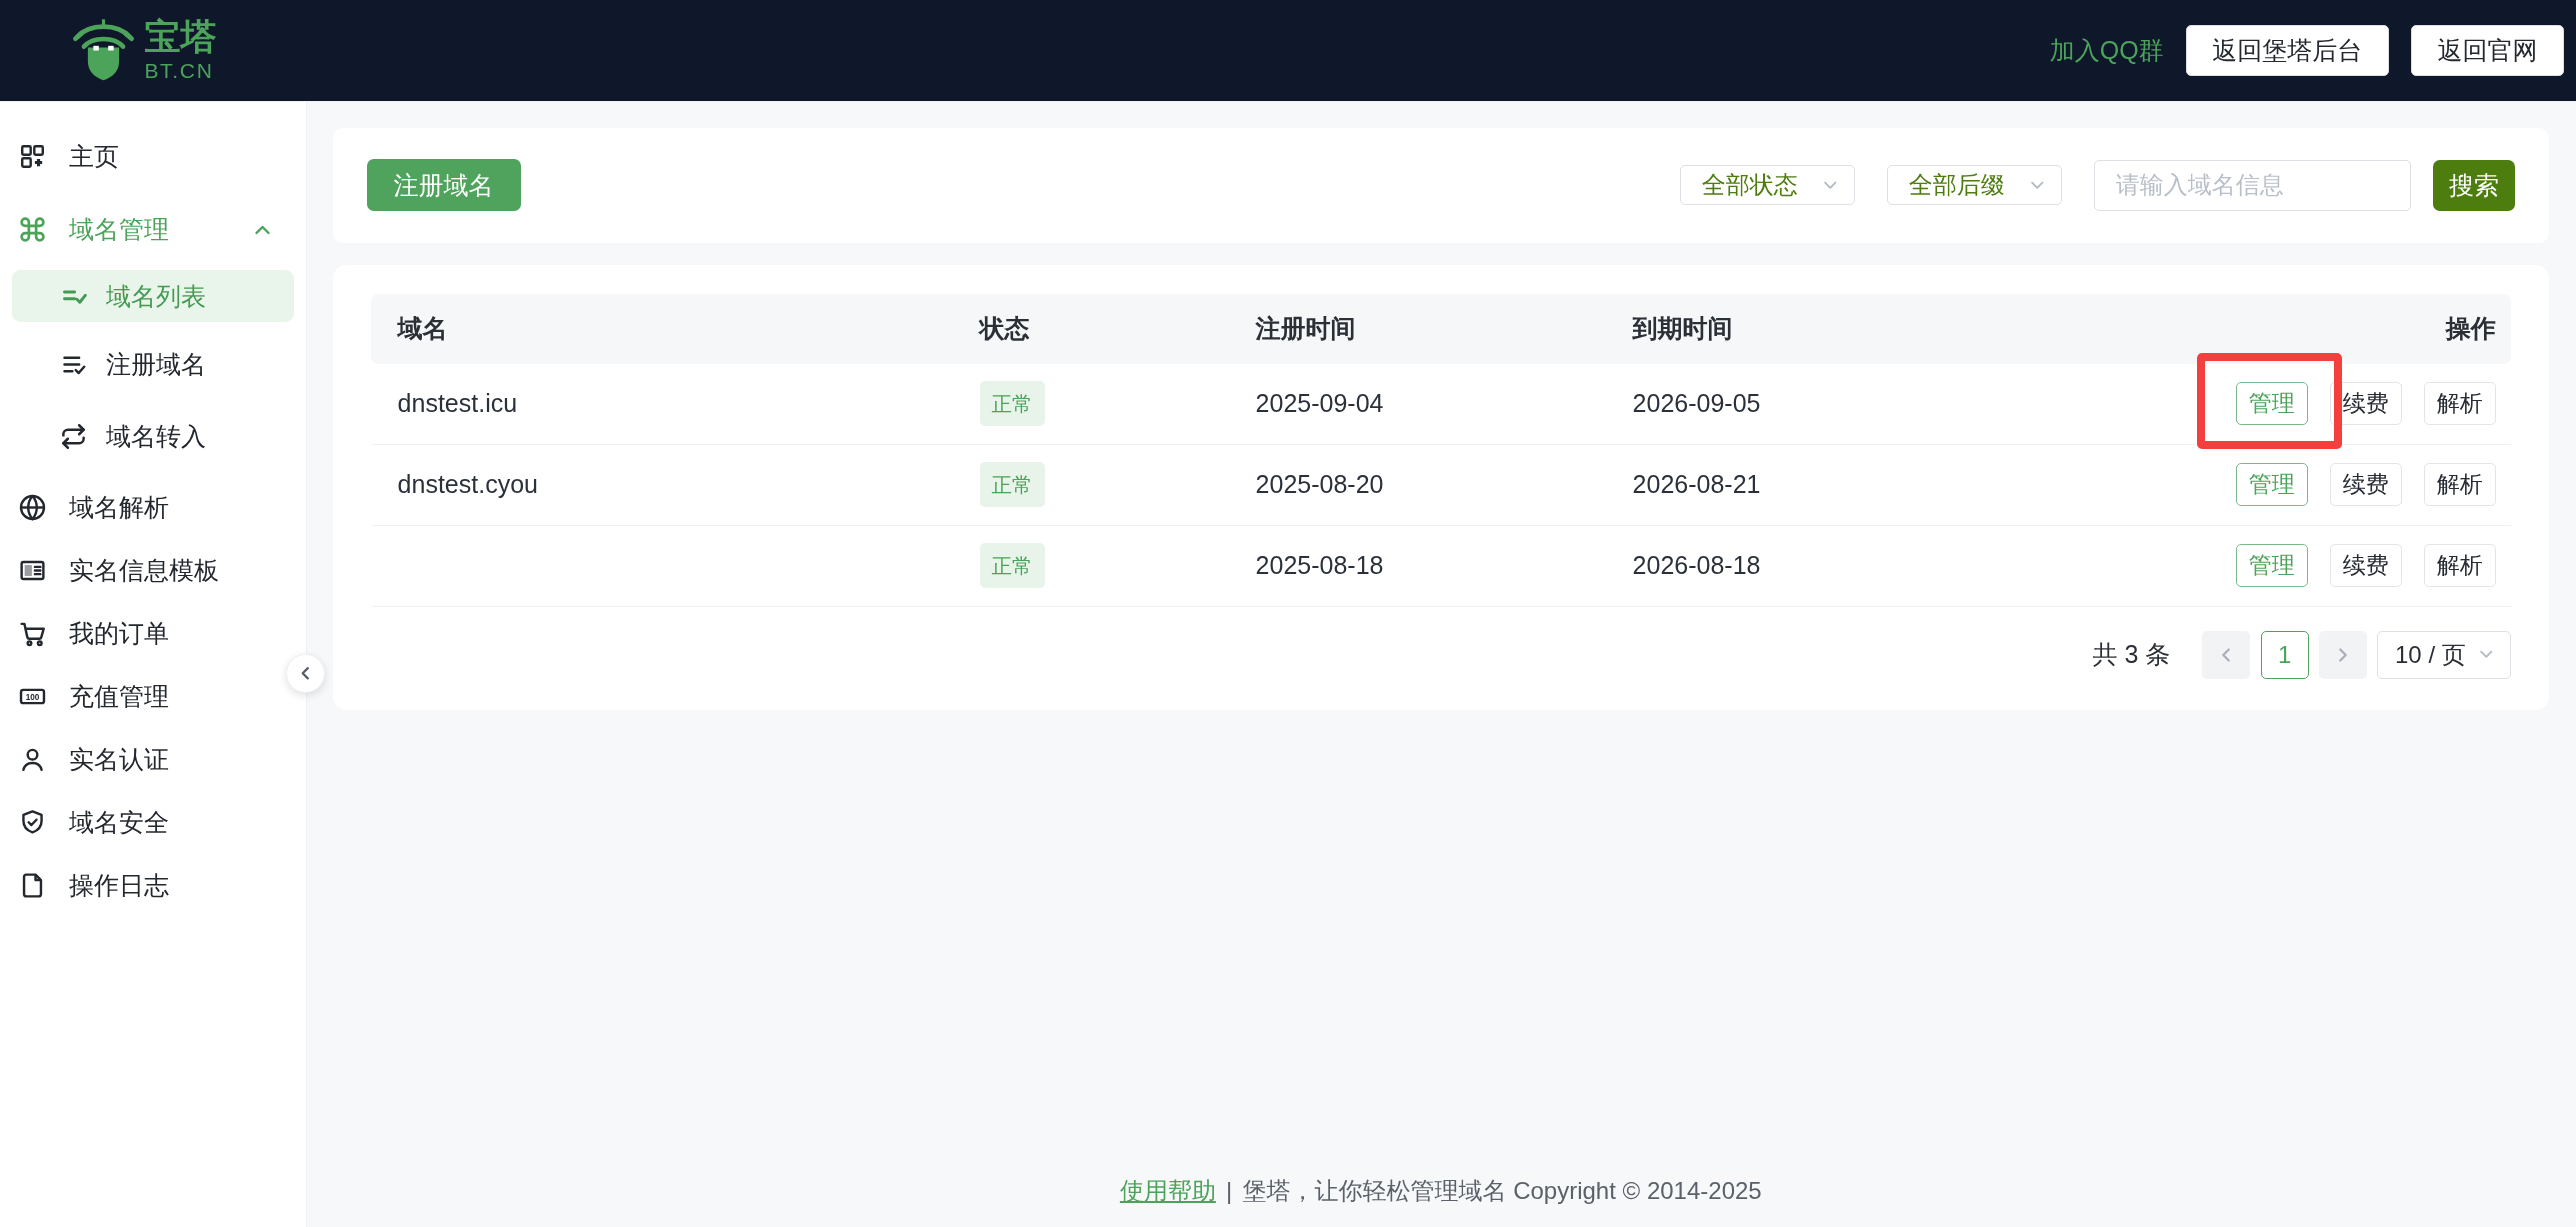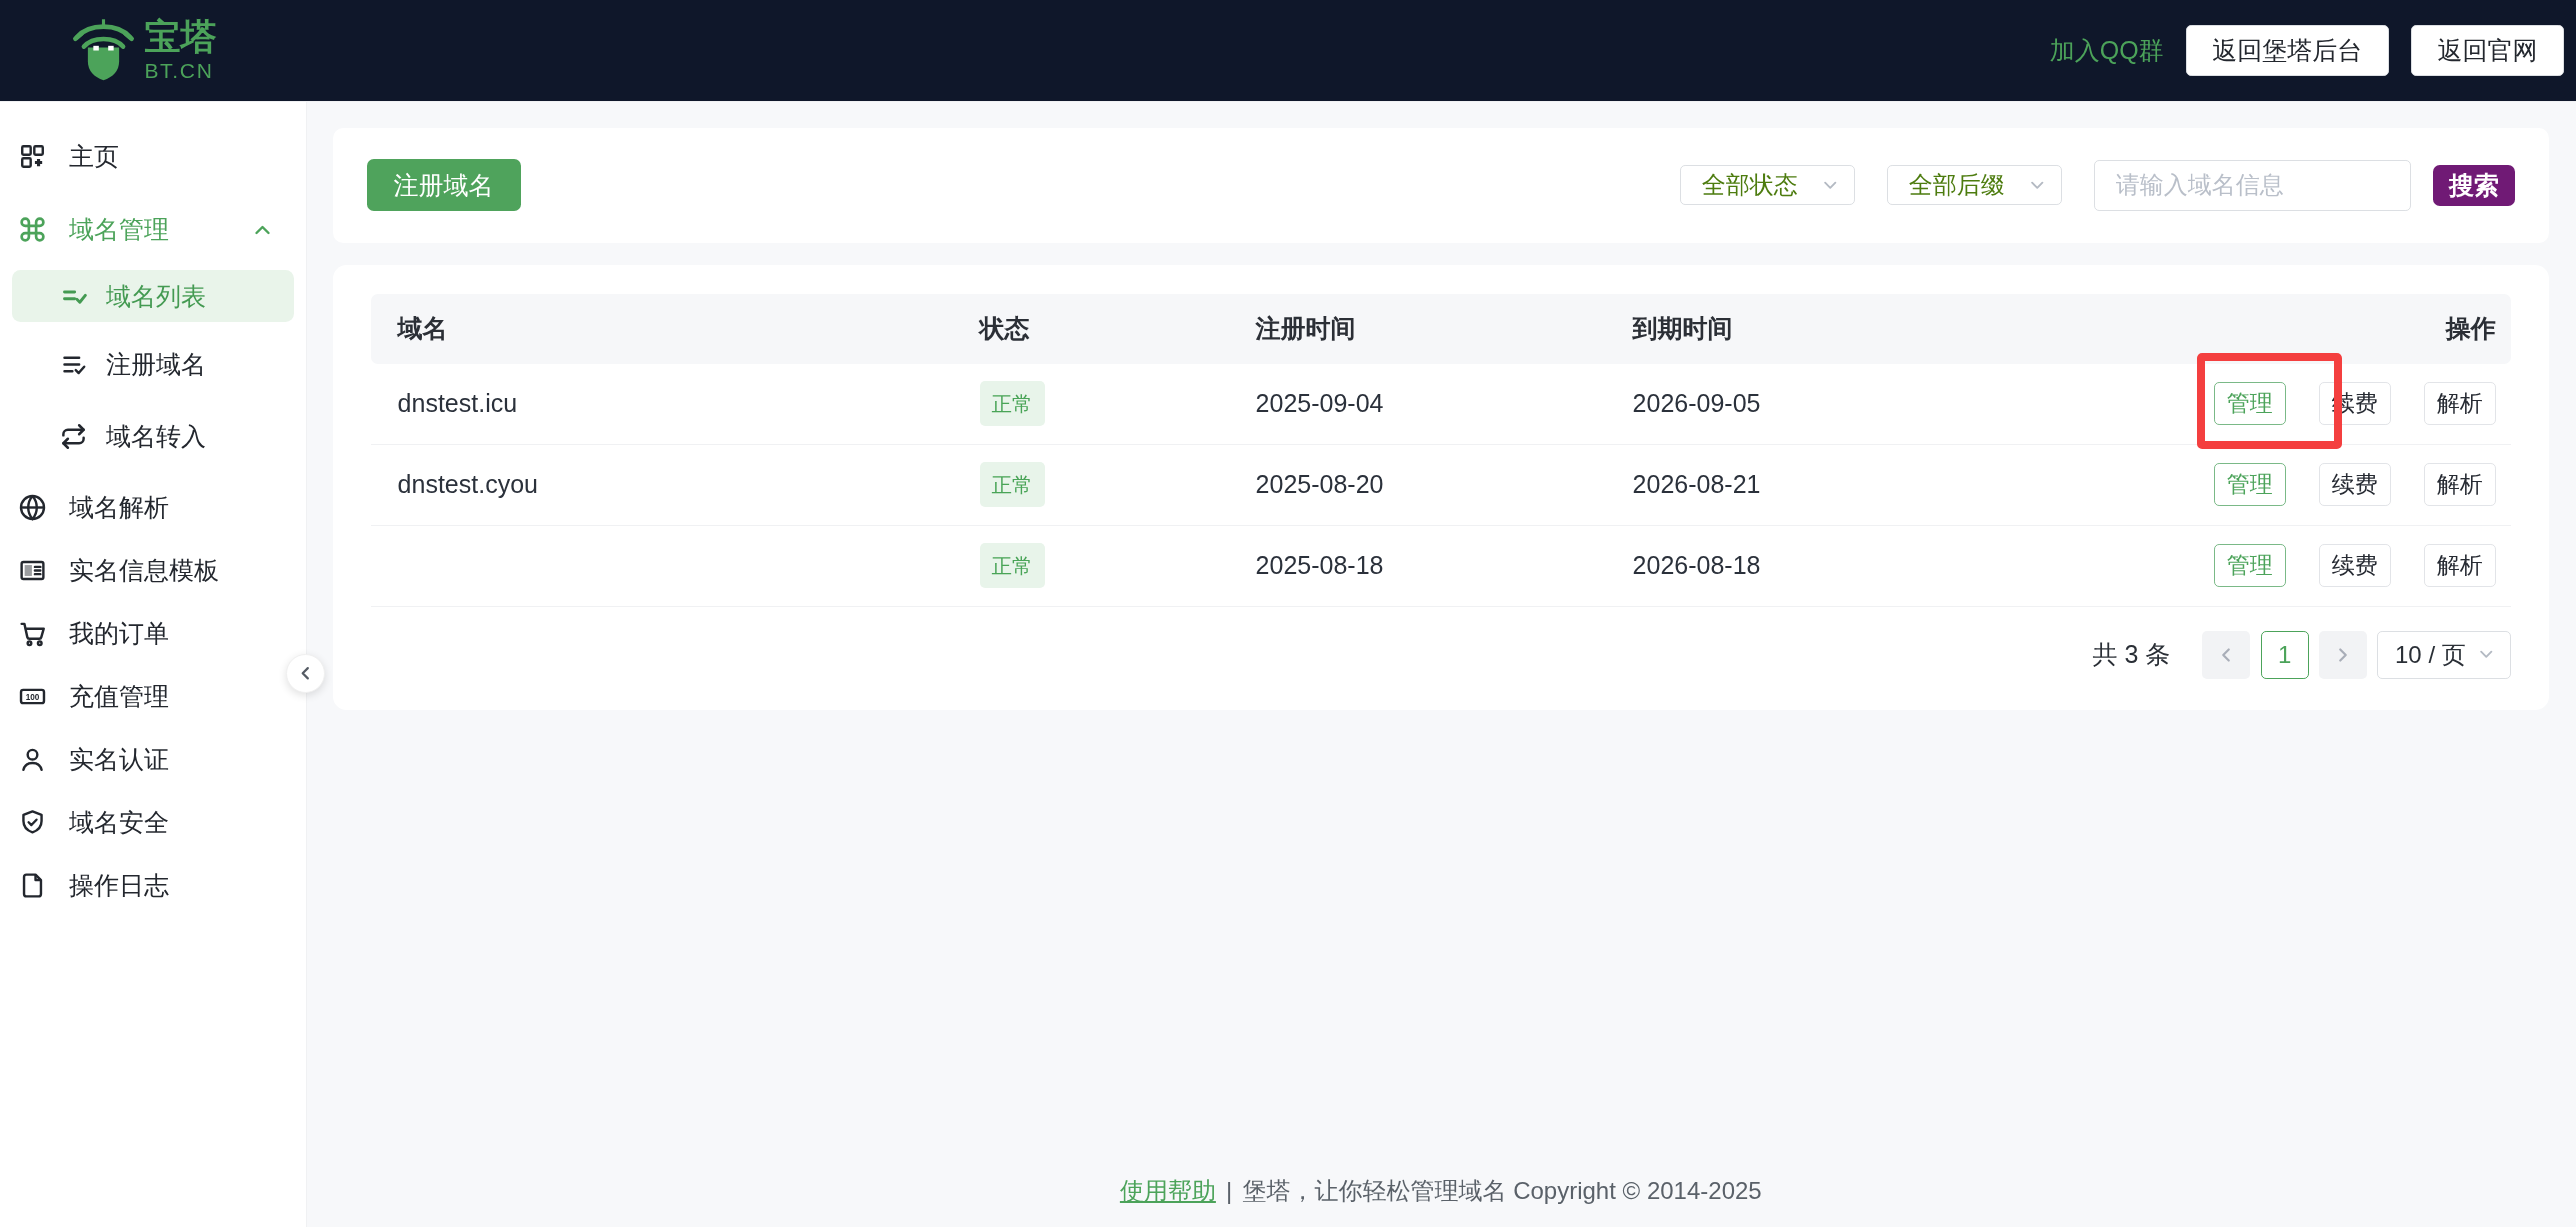--- a/index.html
+++ b/index.html
@@ -61,35 +61,35 @@
                  height:52px; padding:0 27px; font-size:25px; cursor:pointer;
                  display:inline-flex; align-items:center; }
   .filters { display:flex; align-items:center; gap:32px; }
   .select { width:175px; height:40px; border:0.9px solid #dcdfe3; border-radius:5.1px; background:#fff;
             display:flex; align-items:center; justify-content:space-between;
             padding:0 13.6px 0 20.5px; font-size:24px; color:#4d7c0f; cursor:pointer; }
   .search-input { width:317px; height:51px; border:0.9px solid #dcdfe3; border-radius:5.1px;
                   padding:0 20.5px; font-size:24px; color:#23272e; background:#fff; outline:none;
                   font-family:Liberation Sans, sans-serif; }
   .search-input::placeholder { color:#b9bfc9; }
-  .btn-search { width:82px; height:41px; background:#701a75; color:#fff; border:none;
-                border-radius:6.8px; font-size:25px; cursor:pointer; margin-left:-10.2px;font-weight:bold; }
+  .btn-search { width:82px; height:51px; background:#4d7c0f; color:#fff; border:none;
+                border-radius:6.8px; font-size:25px; cursor:pointer; margin-left:-10.2px; }
 
   .table-card { border-radius:13.6px; padding:29px 38px 31px; }
   .tgrid { display:grid; grid-template-columns:609px 276px 377px 540px 1fr; align-items:center; }
   .thead { height:70px; background:#f6f7f9; border-radius:6.8px; font-size:25px; font-weight:700;
            color:#2b2f36; }
   .thead .c1 { padding-left:27px; }
   .c5 { text-align:right; padding-right:15.3px; }
   .trow { height:81px; border-bottom:0.9px solid #f0f1f3; font-size:25px; color:#2b313b;
           position:relative; }
   .trow .c1 { padding-left:27px; }
   .badge { display:inline-flex; align-items:center; background:#e8f4ea; color:#49a457;
            font-size:20.5px; border-radius:5.1px; padding:8.5px 12px; }
-  .actions { display:inline-flex; gap:33px; justify-content:flex-end; }
+  .actions { display:inline-flex; gap:22px; justify-content:flex-end; }
   .abtn { width:72px; height:43px; border-radius:5.1px; background:#fff; font-size:23px;
           display:inline-flex; align-items:center; justify-content:center; cursor:pointer; }
   .abtn.manage { border:0.9px solid #7ab987; color:#4ca35a; }
   .abtn.plain { border:0.9px solid #e2e4e8; color:#272b33; }
   .red-annotation { position:absolute; top:-10.2px; right:169px; width:145px; height:96px;
                     border:8.5px solid #f43f3f; border-radius:5.1px; pointer-events:none; z-index:5; }
   .redacted-block { width:162px; height:39px; border-radius:3.4px;
     background-image:
       linear-gradient(45deg,#cfcfcf 25%,transparent 25%,transparent 75%,#cfcfcf 75%),
       linear-gradient(45deg,#cfcfcf 25%,#e2e2e2 25%,#e2e2e2 75%,#cfcfcf 75%);

